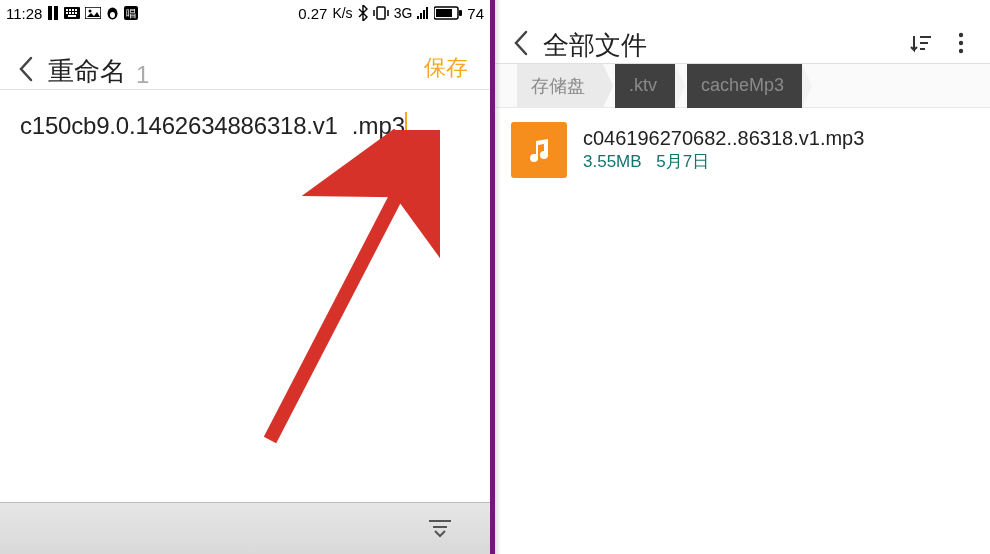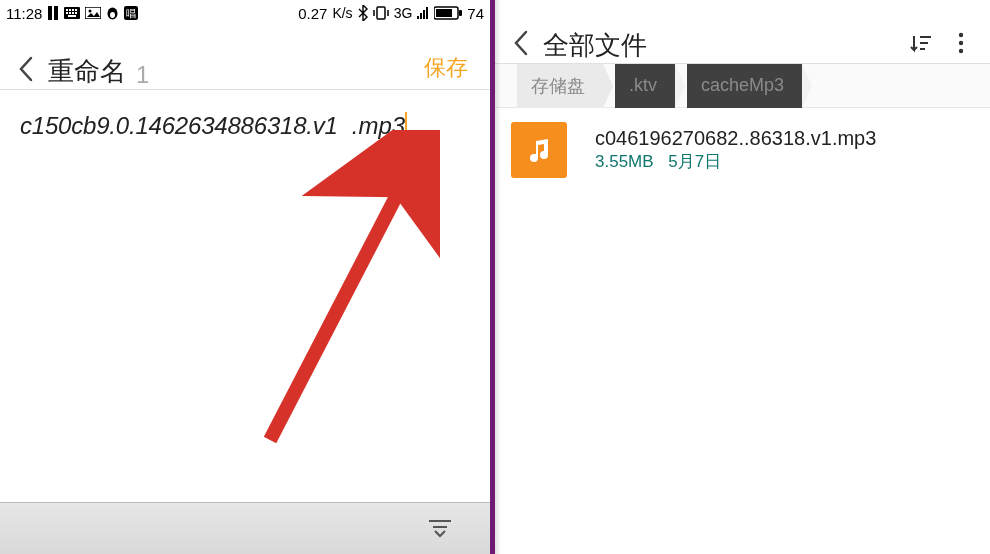--- a/index.html
+++ b/index.html
@@ -17,36 +17,36 @@
 
     
     .hdr { height: 64px; display: flex; align-items: flex-end; padding: 0 12px; border-bottom: 1px solid #e0e0e0; }
     .back { width: 28px; height: 40px; display: flex; align-items: center; justify-content: center; margin-right: 8px; }
     .title { font-size: 26px; color: #222; }
     .count { font-size: 24px; color: #aaa; margin-left: 10px; }
     .save { margin-left: auto; color: #f6a623; font-size: 22px; padding: 6px 10px; }
     .hico { width: 34px; height: 40px; display: flex; align-items: center; justify-content: center; }
 
     
-    .rename-row { padding: 22px 20px 10px; font-size: 24px; color: #222; display: flex; align-items: center; font-style: italic; }
+    .rename-row { padding: 22px 20px 10px; font-size: 24px; color: #222; display: flex; align-items: center; }
     .rename-row .base { letter-spacing: -0.2px; }
     .rename-row .gap { width: 14px; }
     .rename-row .ext { position: relative; }
     .caret { position: absolute; right: -2px; top: 0; bottom: 0; width: 2px; background: #f6a623; }
 
     
     .crumbs { height: 44px; display: flex; align-items: center; border-bottom: 1px solid #e8e8e8; padding-left: 22px; background: #fafafa; }
     .crumb { position: relative; padding: 0 18px 0 14px; height: 44px; display: flex; align-items: center; color: #8a8a8a; font-size: 18px; background: #404040; }
     .crumb::after { content: ""; position: absolute; right: -10px; top: 0; width: 0; height: 0; border-top: 22px solid transparent; border-bottom: 22px solid transparent; border-left: 10px solid #f2f2f2; }
     .crumb.first { background: #eaeaea; }
     .crumb.first::after { border-left-color: #eaeaea; }
     .crumb + .crumb { margin-left: 12px; }
 
     
-    .file-row { display: flex; padding: 14px 16px; gap: 28px; }
+    .file-row { display: flex; padding: 14px 16px; gap: 16px; }
     .file-ico { width: 56px; height: 56px; background: #f68e1e; border-radius: 3px; display: flex; align-items: center; justify-content: center; flex-shrink: 0; }
     .file-info { display: flex; flex-direction: column; justify-content: center; }
     .file-name { font-size: 20px; color: #222; white-space: nowrap; }
     .file-meta { font-size: 17px; color: #0f766e; }
     .file-meta span + span { margin-left: 10px; }
 
     
     .kbbar { position: absolute; left: 0; right: 0; bottom: 0; height: 52px; background: linear-gradient(#e6e6e6, #d9d9d9); border-top: 1px solid #bcbcbc; display: flex; align-items: center; justify-content: flex-end; padding-right: 30px; }
     .kbtoggle { width: 40px; height: 30px; display: flex; flex-direction: column; align-items: center; justify-content: center; }
     .kbtoggle .bar { width: 22px; height: 2px; background: #555; }

